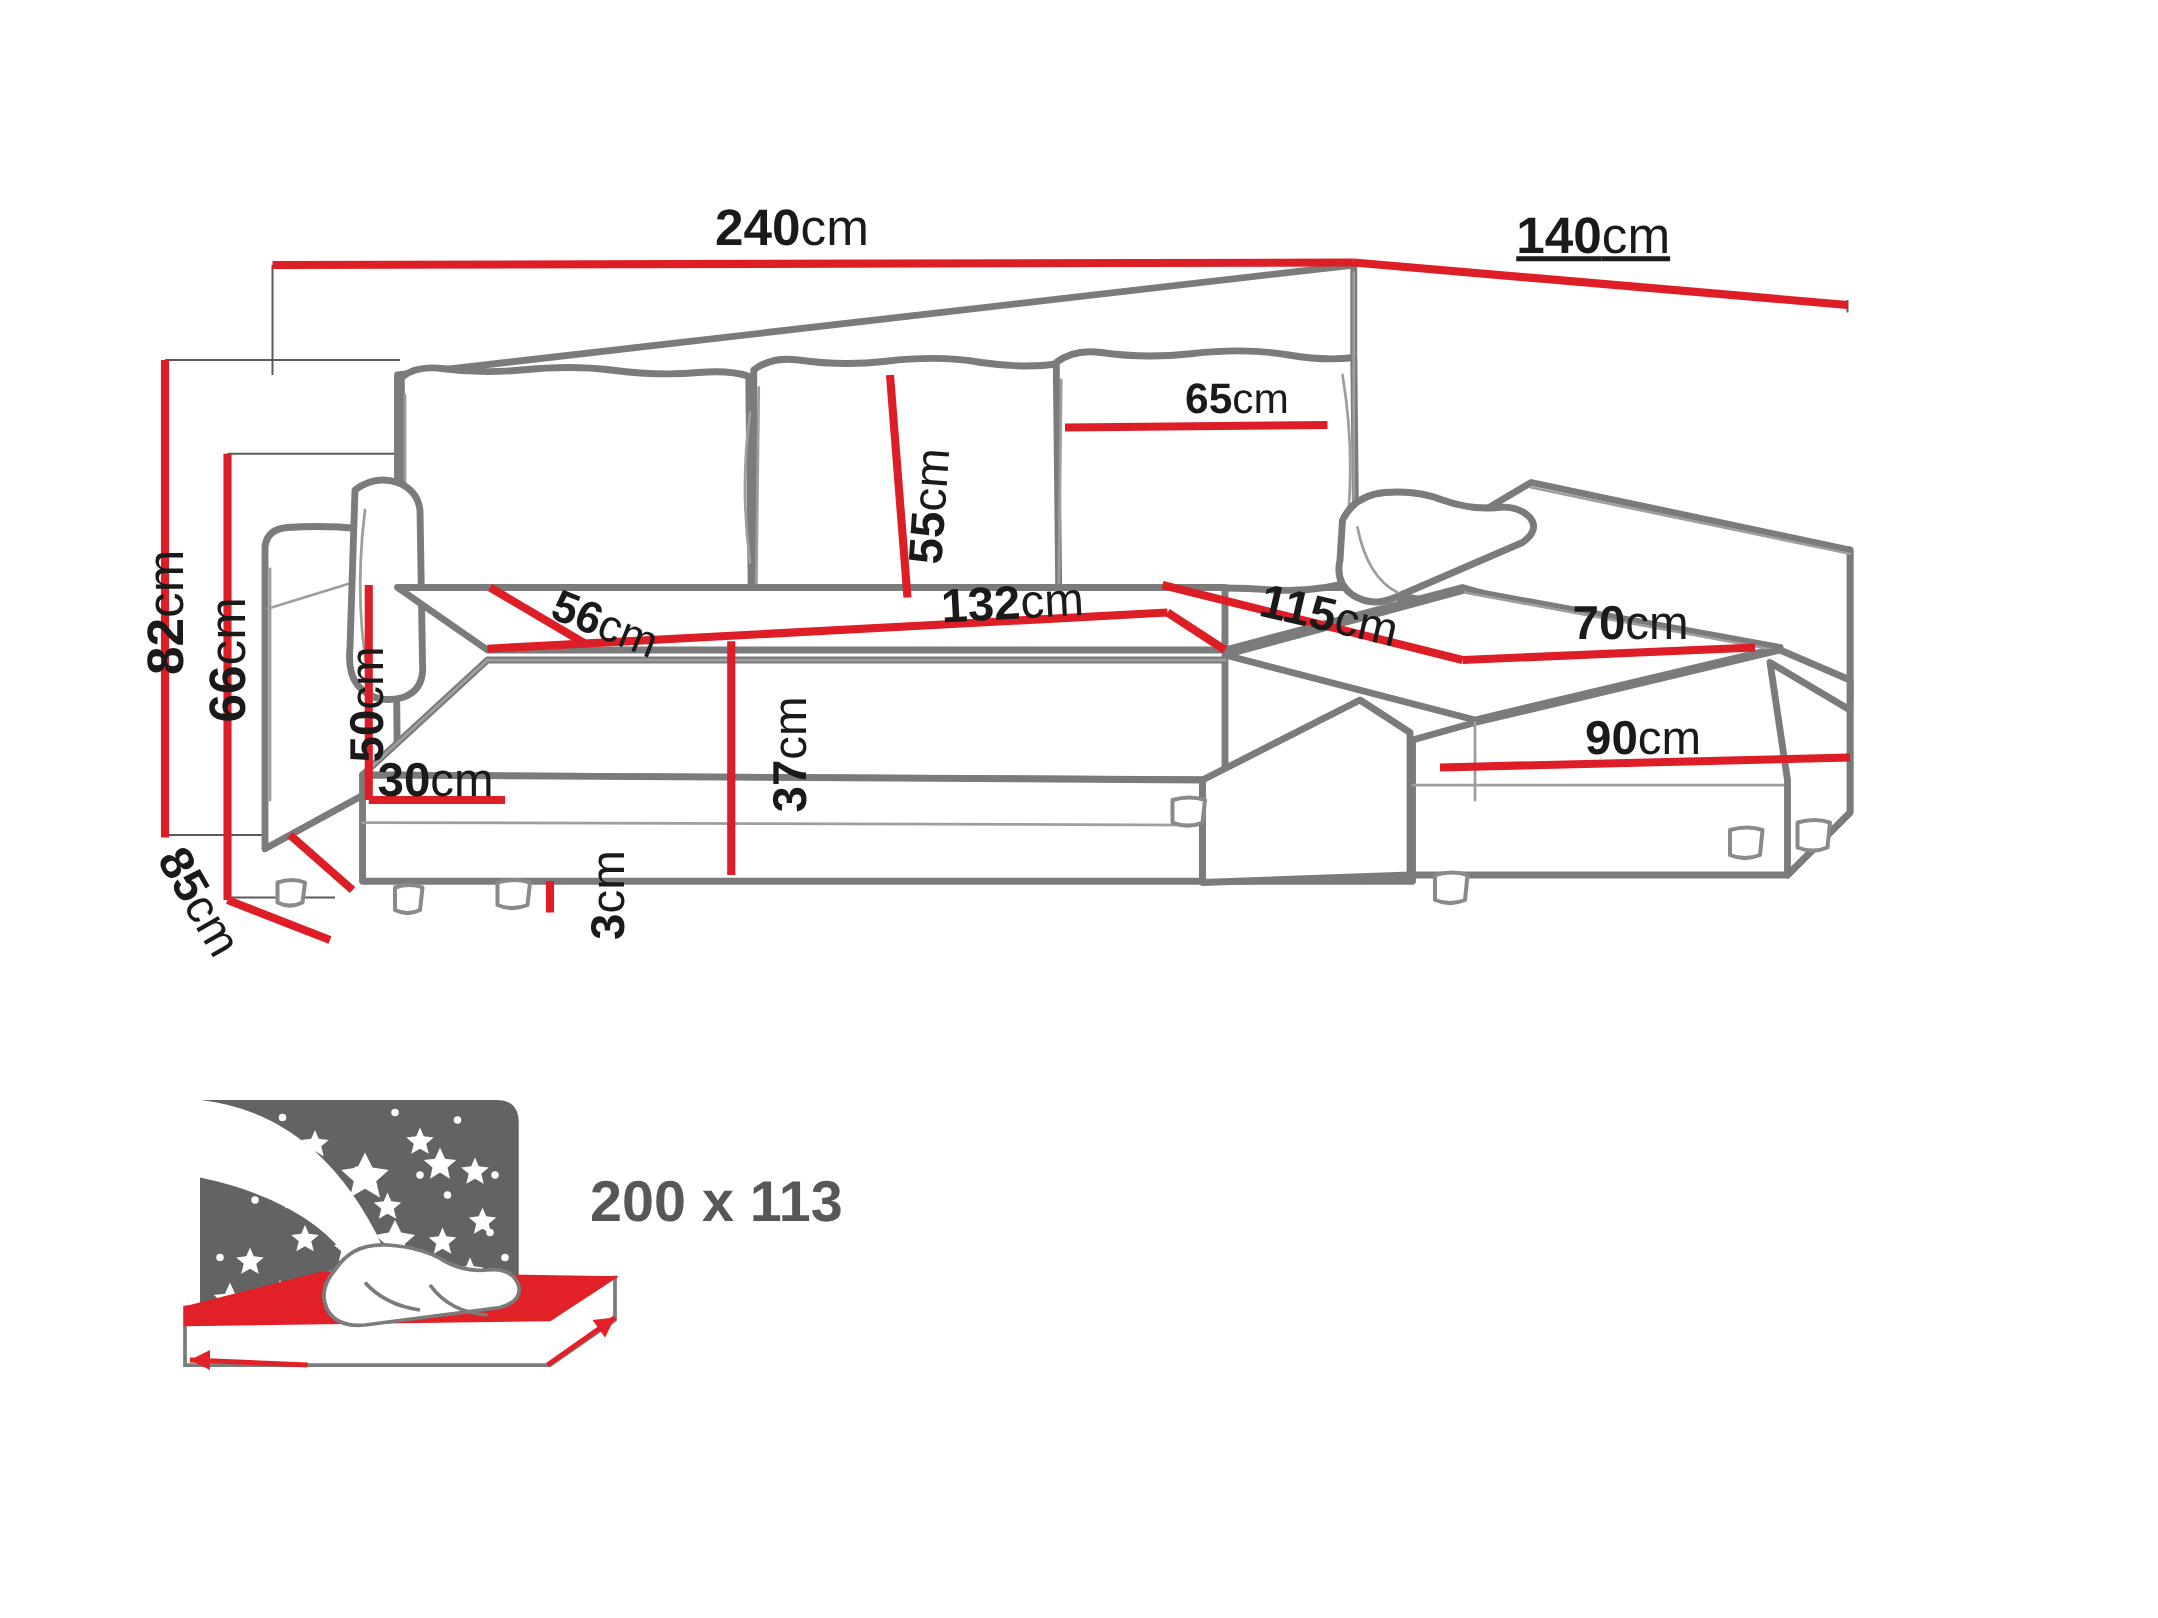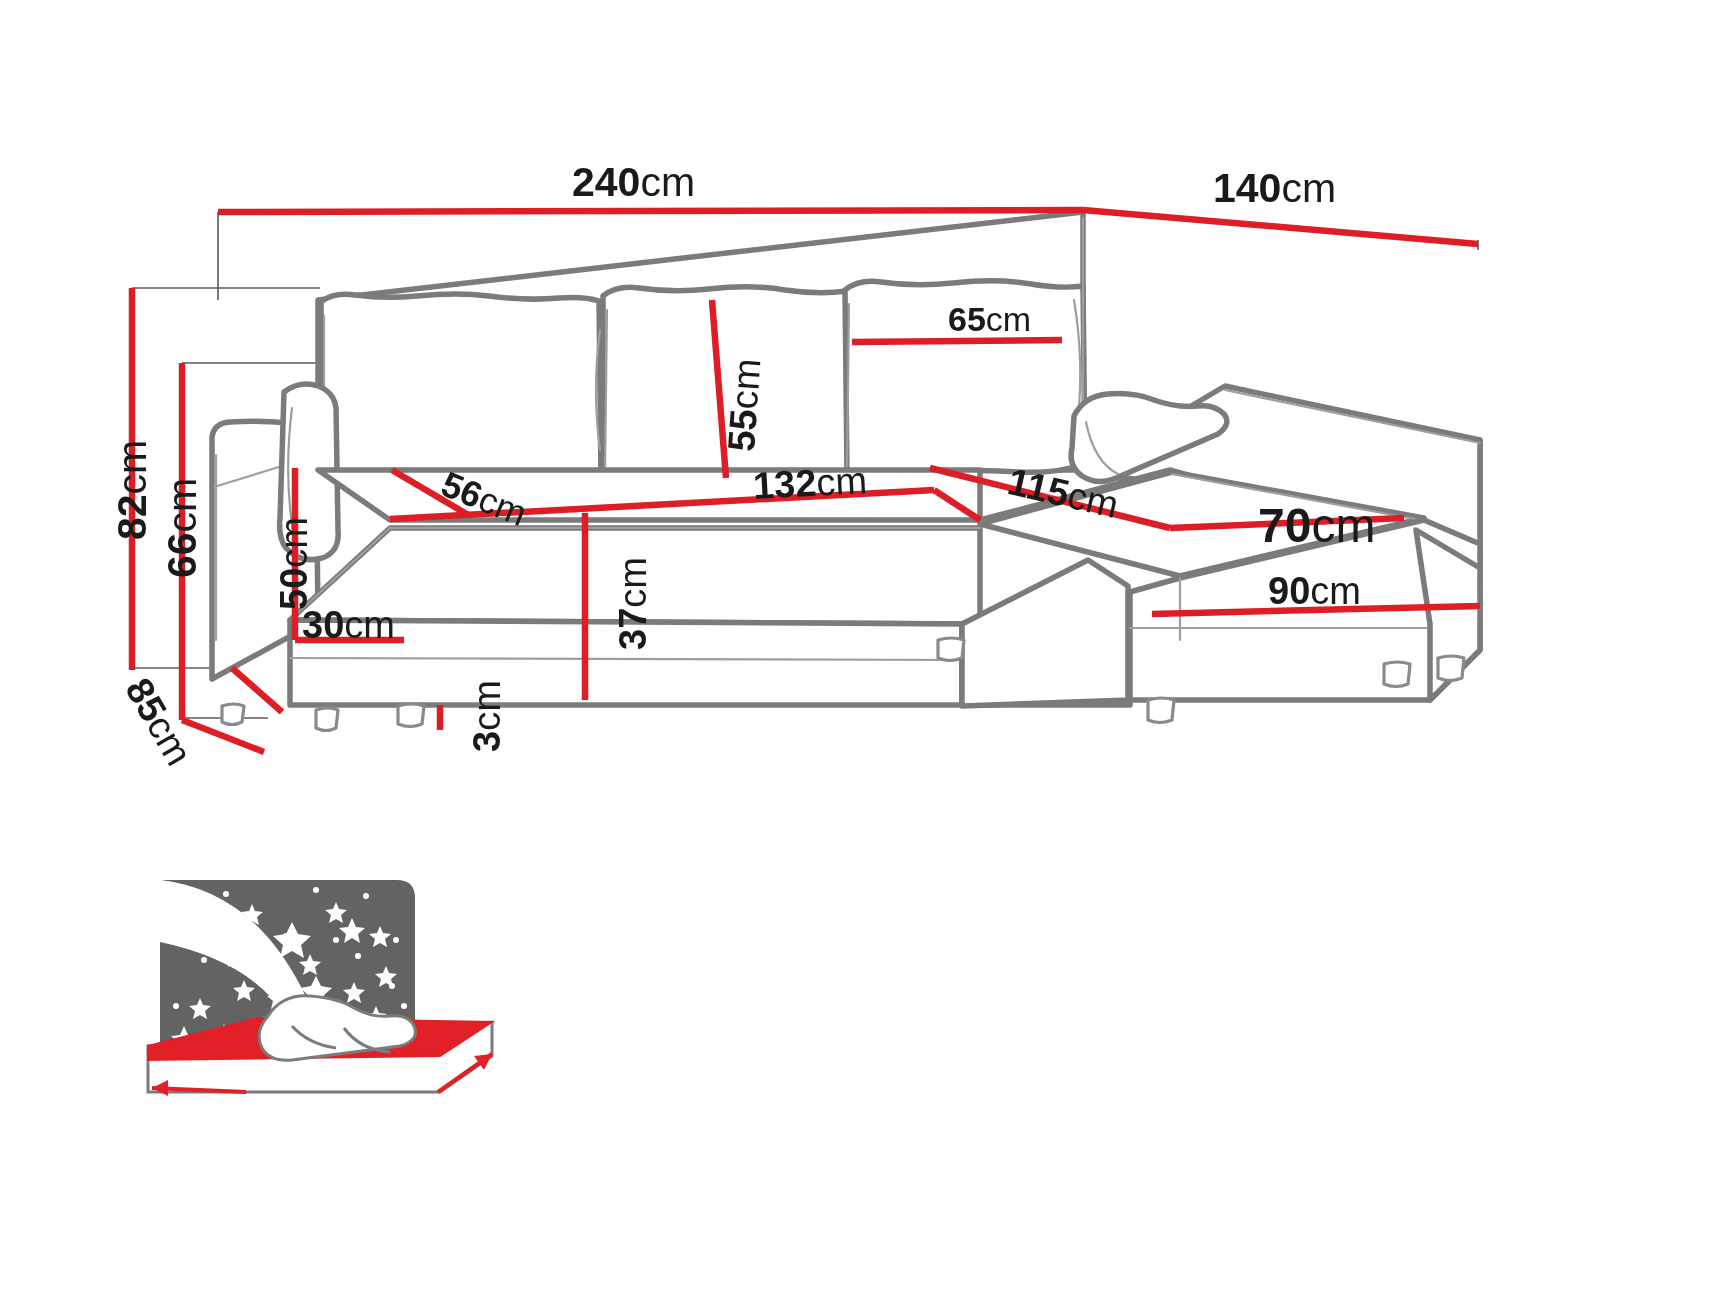--- a/index.html
+++ b/index.html
@@ -234,21 +234,21 @@
     <path class="dim" d="M 1170 528 L 1404 518"></path>
 
     <path class="dim" d="M 1152 614 L 1480 606"></path>
   </g>
 </svg>
 
 <div class="lbl" style="left:572px;top:162px;font-size:41px;">
   <span class="num">240</span><span class="u">cm</span>
 </div>
 
-<div class="lbl" style="left:1213px;top:168px;font-size:41px;">
+<div class="lbl" style="left:1213px;top:168px;font-size:41px;text-decoration:underline;">
   <span class="num">140</span><span class="u">cm</span>
 </div>
 
 <div class="lbl rot90" style="left:112px;top:540px;font-size:41px;transform:rotate(-90deg);">
   <span class="num">82</span><span class="u">cm</span>
 </div>
 
 <div class="lbl rot90" style="left:162px;top:578px;font-size:41px;transform:rotate(-90deg);">
   <span class="num">66</span><span class="u">cm</span>
 </div>
@@ -286,21 +286,21 @@
 </div>
 
 <div class="lbl" style="left:468px;top:752px;font-size:38px;transform:rotate(-90deg);transform-origin:0 0;">
   <span class="num">3</span><span class="u">cm</span>
 </div>
 
 <div class="lbl" style="left:1013px;top:462px;font-size:38px;transform:rotate(13deg);transform-origin:0 0;">
   <span class="num">115</span><span class="u">cm</span>
 </div>
 
-<div class="lbl" style="left:1258px;top:502px;font-size:48px;text-align:center;">
+<div class="lbl" style="left:1258px;top:480px;font-size:38px;text-align:center;">
   <span class="num">70</span><span class="u">cm</span>
 </div>
 
 <div class="lbl" style="left:1268px;top:572px;font-size:38px;">
   <span class="num">90</span><span class="u">cm</span>
 </div>
 
 <div style="position:absolute;left:140px;top:830px;width:560px;height:270px;">
 
   <svg viewBox="0 0 560 270" style="position:absolute;left:0;top:0;width:560px;height:270px;">
@@ -357,15 +357,16 @@
     <path d="M 128 186 q 14 -22 42 -20 q 28 2 44 12 q 18 10 36 8 q 18 -2 24 10 q 6 14 -14 20 l -108 14 q -22 2 -30 -12 q -8 -16 6 -32 Z" fill="#ffffff" stroke="#7B7B7B" stroke-width="3"></path>
     <path d="M 152 196 q 16 18 44 22" fill="none" stroke="#7B7B7B" stroke-width="3"></path>
     <path d="M 204 198 q 16 22 46 24" fill="none" stroke="#7B7B7B" stroke-width="3"></path>
 
     <path d="M 12 258 L 106 262" stroke="#E12127" stroke-width="4" fill="none"></path>
     <path d="M 12 258 l 16 -8 l 0 16 Z" fill="#E12127"></path>
     <path d="M 298 262 L 352 224" stroke="#E12127" stroke-width="4" fill="none"></path>
     <path d="M 352 224 l -18 2 l 10 14 Z" fill="#E12127"></path>
   </svg>
 
+  <div class="lbl" style="left:332px;top:108px;font-size:46px;color:#575757;font-weight:bold;">200 x 113</div>
 </div>
 
 </div>
 
 </body></html>

